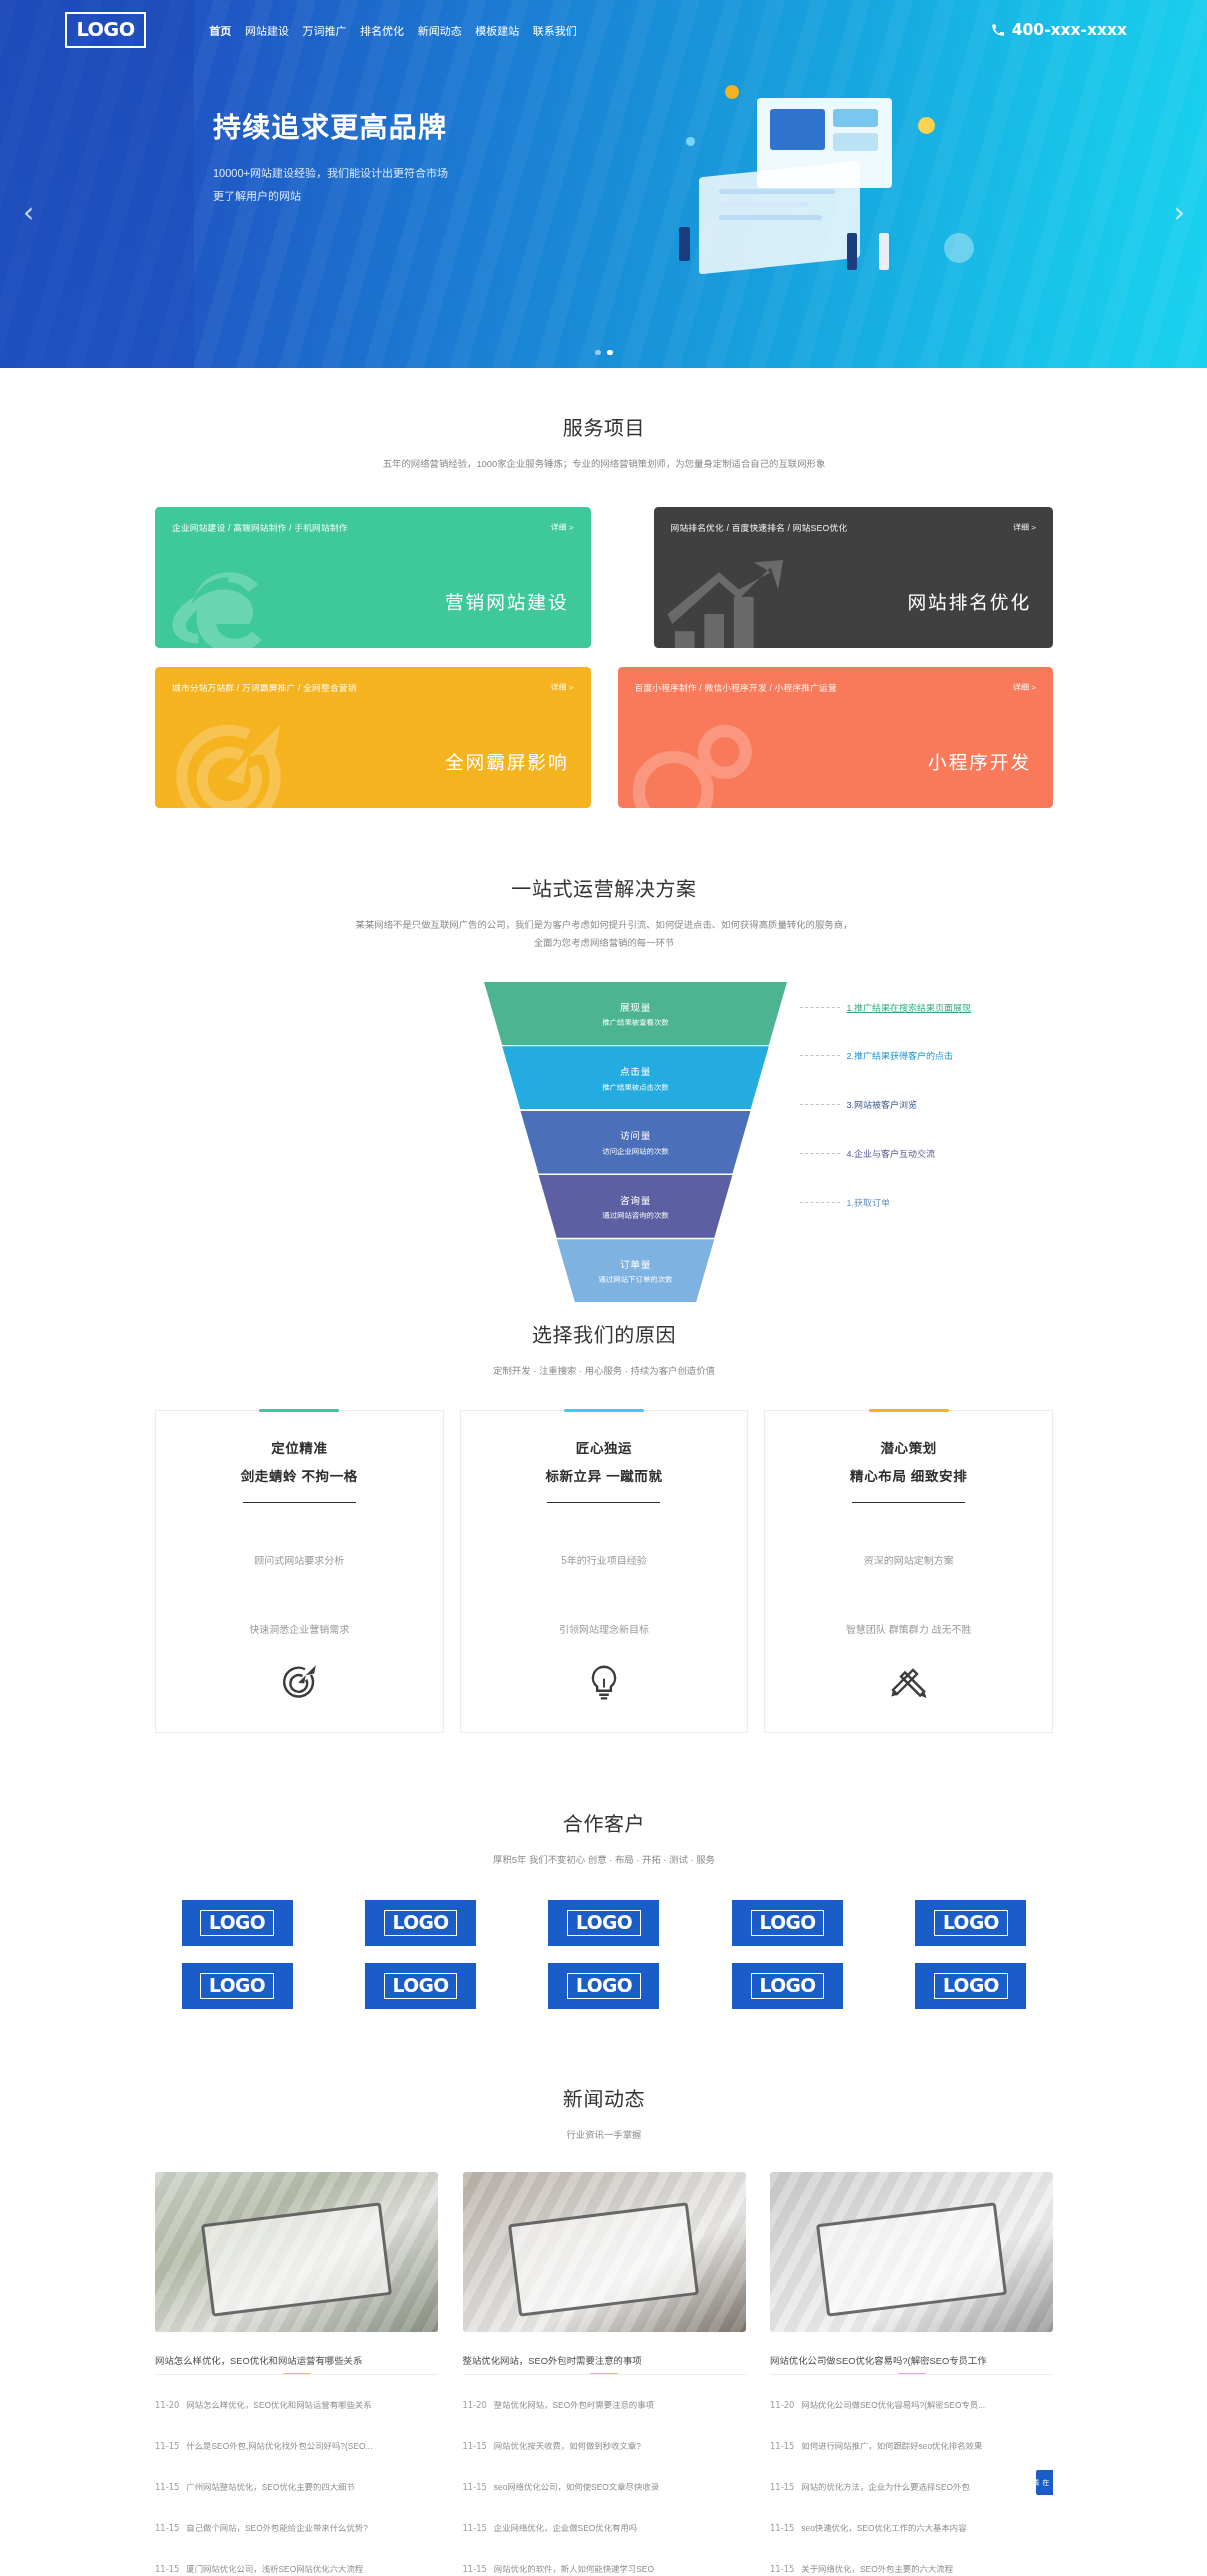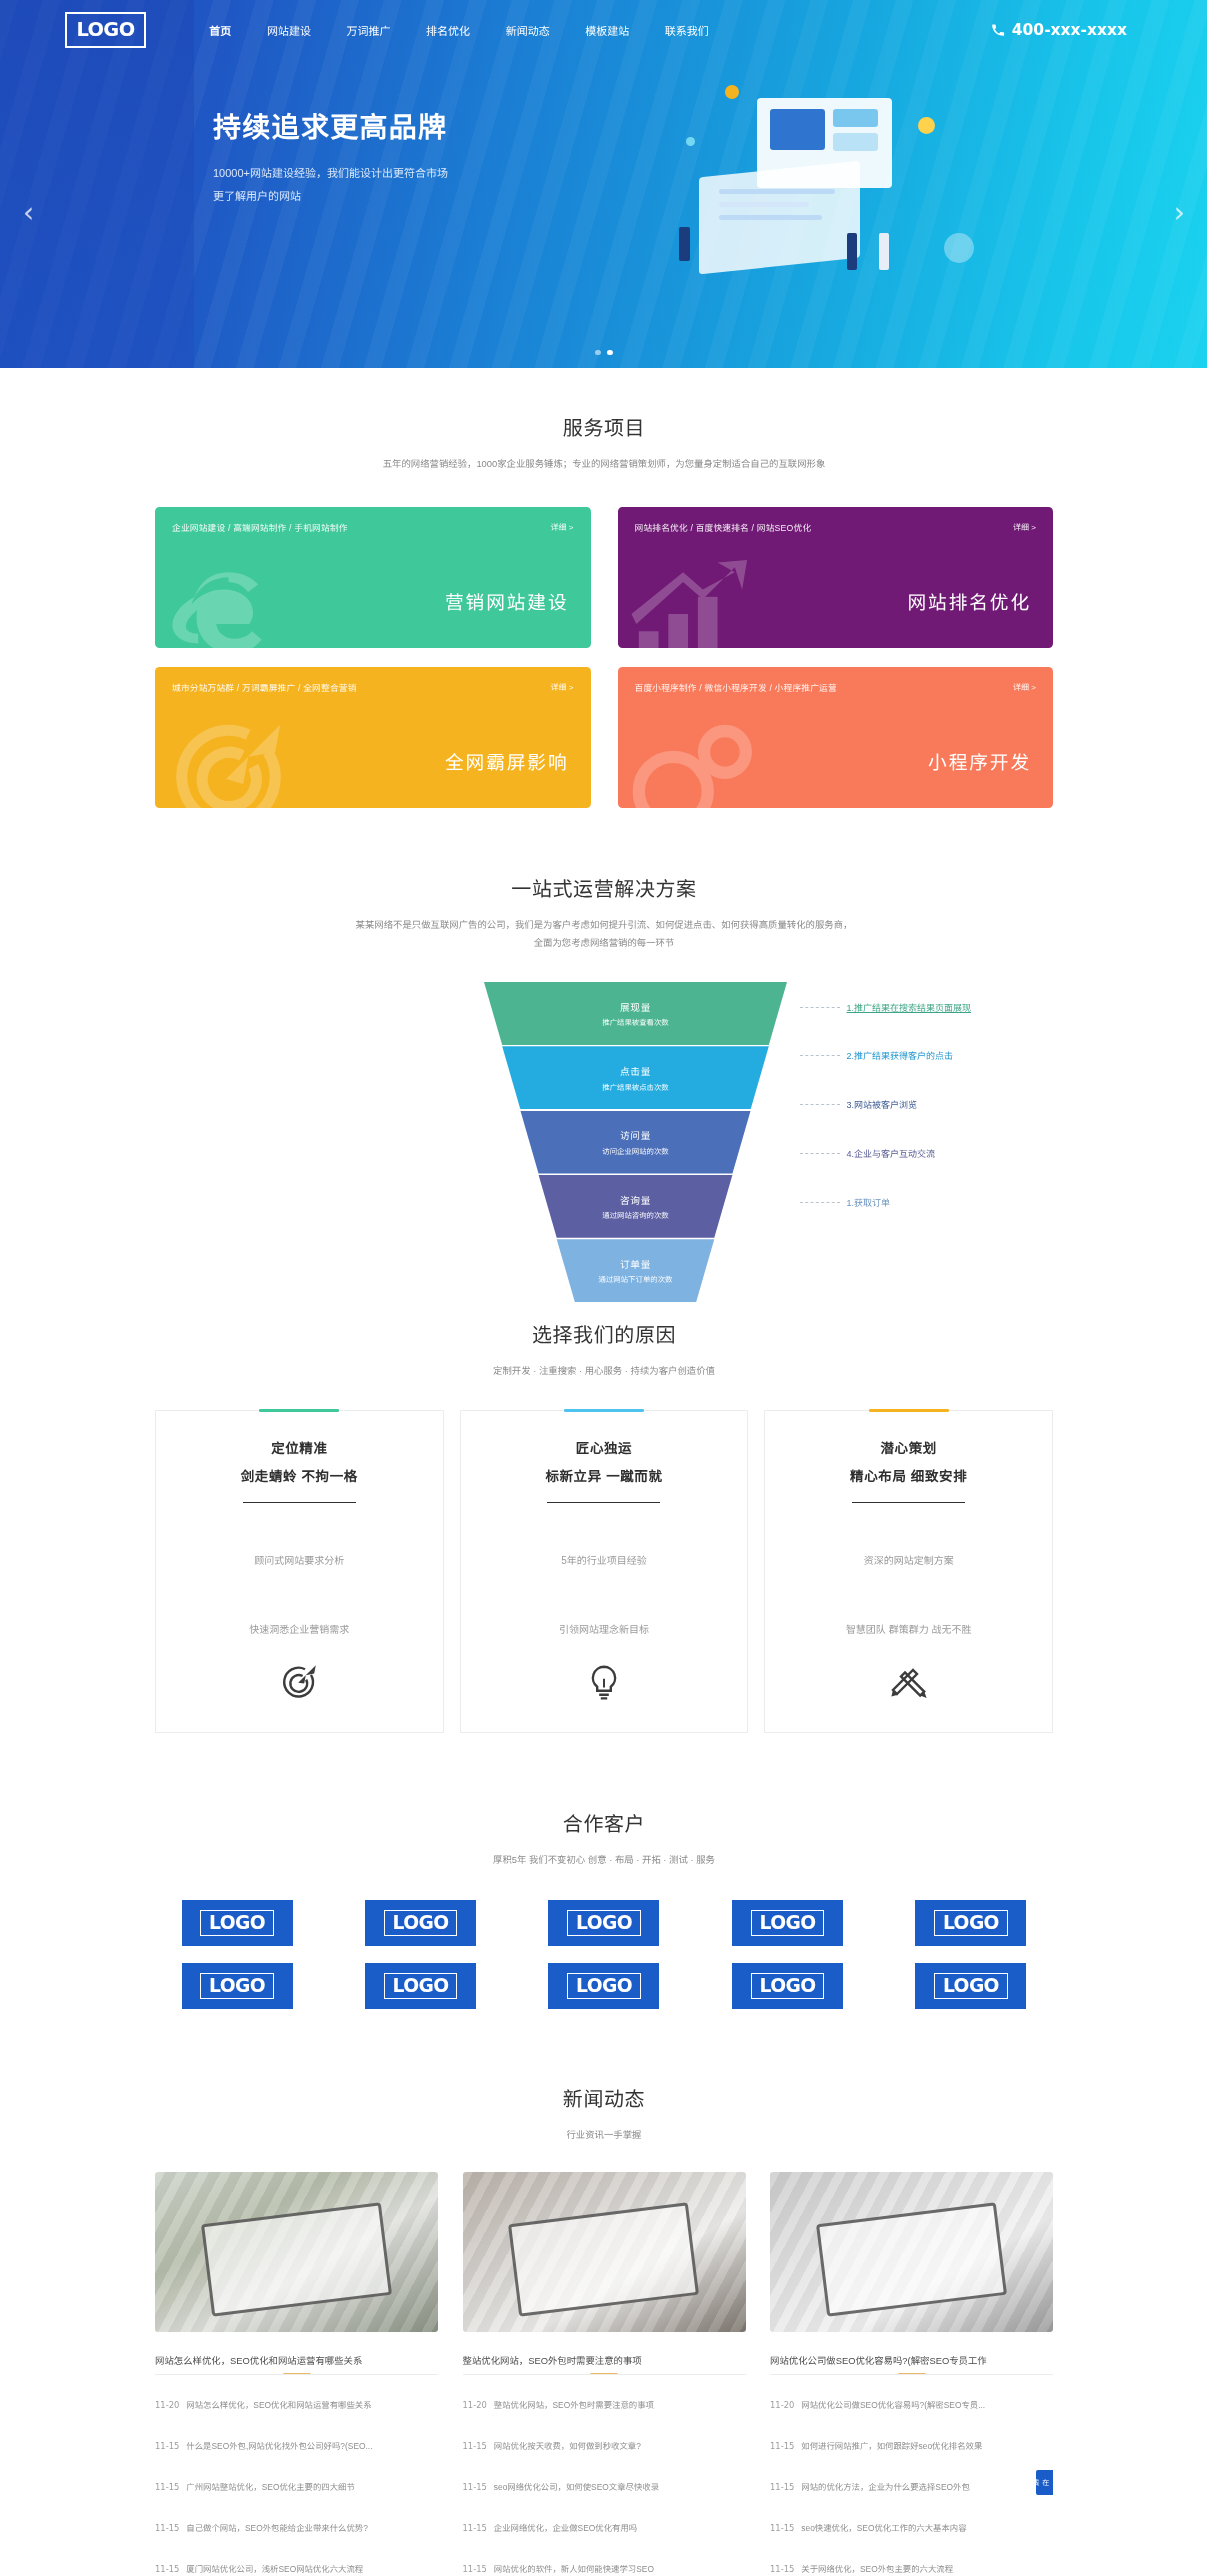--- a/index.html
+++ b/index.html
@@ -40,21 +40,21 @@
     border: 2.6px solid #fff;
     display: flex; align-items: center; justify-content: center;
     margin-left: 65px;
     letter-spacing: 0.6px;
   }
   .logo-box span {
     color: #fff; font-weight: bold; font-size: 19.4px;
     font-family: "DejaVu Sans", sans-serif;
     letter-spacing: -0.6px;
   }
-  .nav { display: flex; margin-left: 62px; gap: 33px; }
+  .nav { display: flex; margin-left: 62px; gap: 11px; }
   .nav a {
     color: #fff; text-decoration: none; font-size: 11px;
     padding: 3.9px 1.3px; white-space: nowrap;
   }
   .nav a.active { font-weight: 600; }
   .phone {
     margin-left: auto; margin-right: 81px;
     display: flex; align-items: center; gap: 6.5px;
     color: #fff; font-size: 15.5px; font-weight: bold;
     font-family: "DejaVu Sans", sans-serif;
@@ -124,21 +124,21 @@
   .svc-more { color: rgba(255,255,255,.93); font-size: 8px; white-space: nowrap; }
   .svc-name {
     position: absolute; right: 22px; bottom: 34px; z-index: 3;
     color: #fff; font-size: 18.7px; letter-spacing: 1.9px;
   }
   .svc-ghost {
     position: absolute; left: 11.6px; bottom: -30px; z-index: 1;
     width: 123px; height: 123px; opacity: .22;
   }
   .c-green { background: #3fc99b; }
-  .c-blue  { background: #701a75; }
+  .c-blue  { background: #404040; margin-left: 36px; }
   .c-amber { background: #f5b320; }
   .c-coral { background: #f97a5a; }
 
   
   .solutions { padding: 39px 0 45px; }
   .funnel-area { margin-top: 30px; position: relative; height: 265px; }
   .funnel { position: absolute; left: 329px; top: 0; width: 303px; }
   .lvl {
     position: relative; height: 63px; margin-bottom: 1.3px;
     display: flex; flex-direction: column; align-items: center; justify-content: center;

